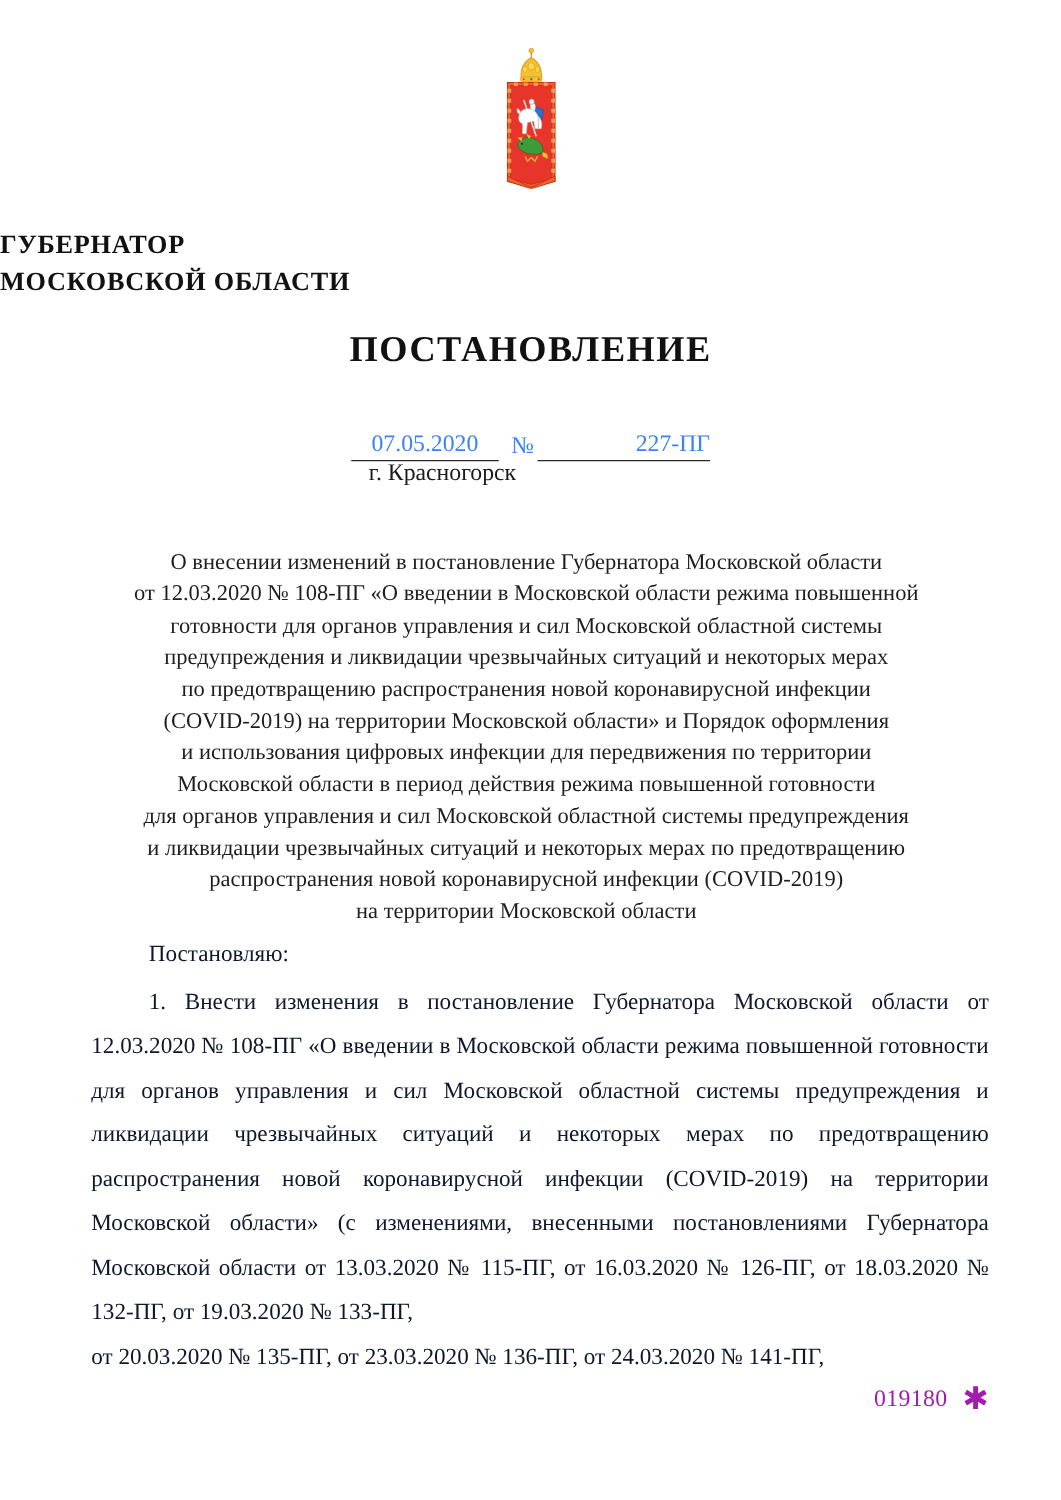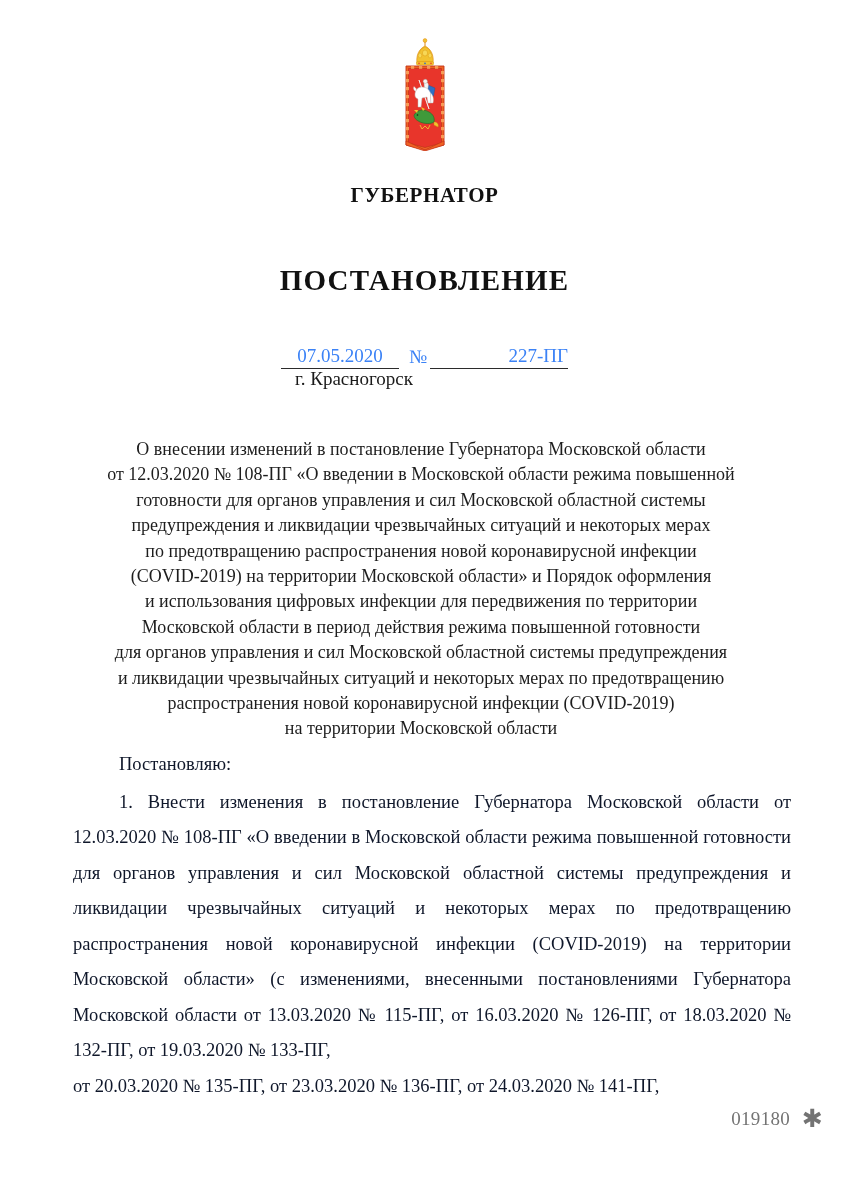--- a/index.html
+++ b/index.html
@@ -33,21 +33,21 @@
     height: 118px;
   }
   .emblem svg { display: block; }
 
   
   .head-block {
     position: absolute;
     top: 180px;
     left: 0;
     width: 849px;
-    text-align: center;
+    text-align: left;
   }
   .head-line {
     font-weight: bold;
     font-size: 21px;
     letter-spacing: 0.6px;
     line-height: 30px;
     color: #111111;
   }
   .doc-type {
     position: absolute;
@@ -135,24 +135,24 @@
     text-indent: 46px;
   }
 
   
   .footer {
     position: absolute;
     top: 1106px;
     left: 0;
     width: 849px;
     text-align: right;
-    padding-right: 26px;
+    padding-right: 58px;
     box-sizing: border-box;
     font-size: 19px;
-    color: #737373;
+    color: #a21caf;
   }
   .footer .code { letter-spacing: 0.3px; }
   .footer .star {
     display: inline-block;
     margin-left: 12px;
     font-size: 25px;
     font-weight: bold;
     line-height: 1;
     vertical-align: -2px;
     font-family: "DejaVu Sans", sans-serif;
@@ -238,20 +238,21 @@
           <path d="M25 92 L27 96 L30 93 L33 96 L35 92" fill="none" stroke="#f2c230" stroke-width="0.9"></path>
         </g>
 
         <path d="M11 108 L30 117 L49 108 L49 112 L30 118 L11 112 Z" fill="#ef6324" stroke="#c4341a" stroke-width="0.7"></path>
       </svg>
     </div>
   </div>
 
   <div class="head-block">
     <div class="head-line">ГУБЕРНАТОР</div>
+    <div class="head-line">МОСКОВСКОЙ ОБЛАСТИ</div>
   </div>
 
   <div class="doc-type">ПОСТАНОВЛЕНИЕ</div>
 
   <div class="datenum">
     <span class="date-field">07.05.2020</span>
     <span class="num-sign">№</span>
     <span class="num-field">227-ПГ</span>
   </div>
 

